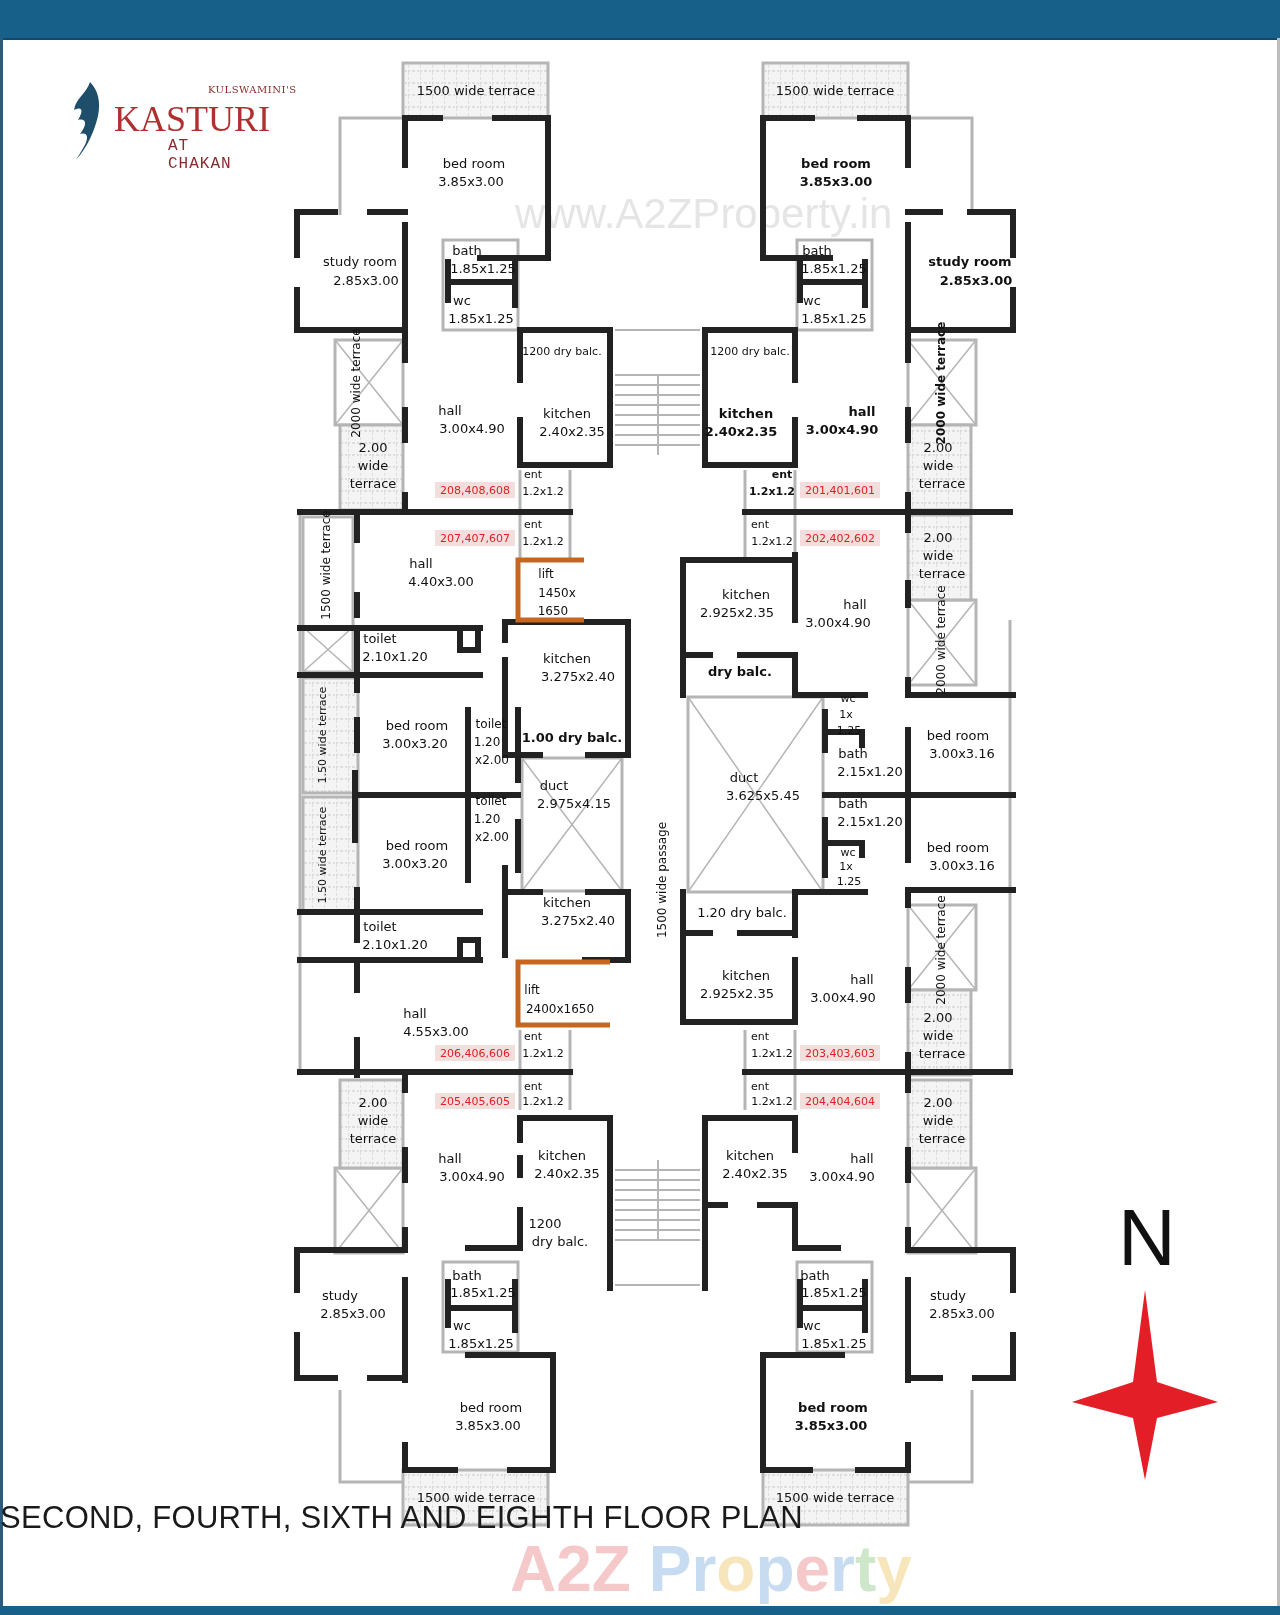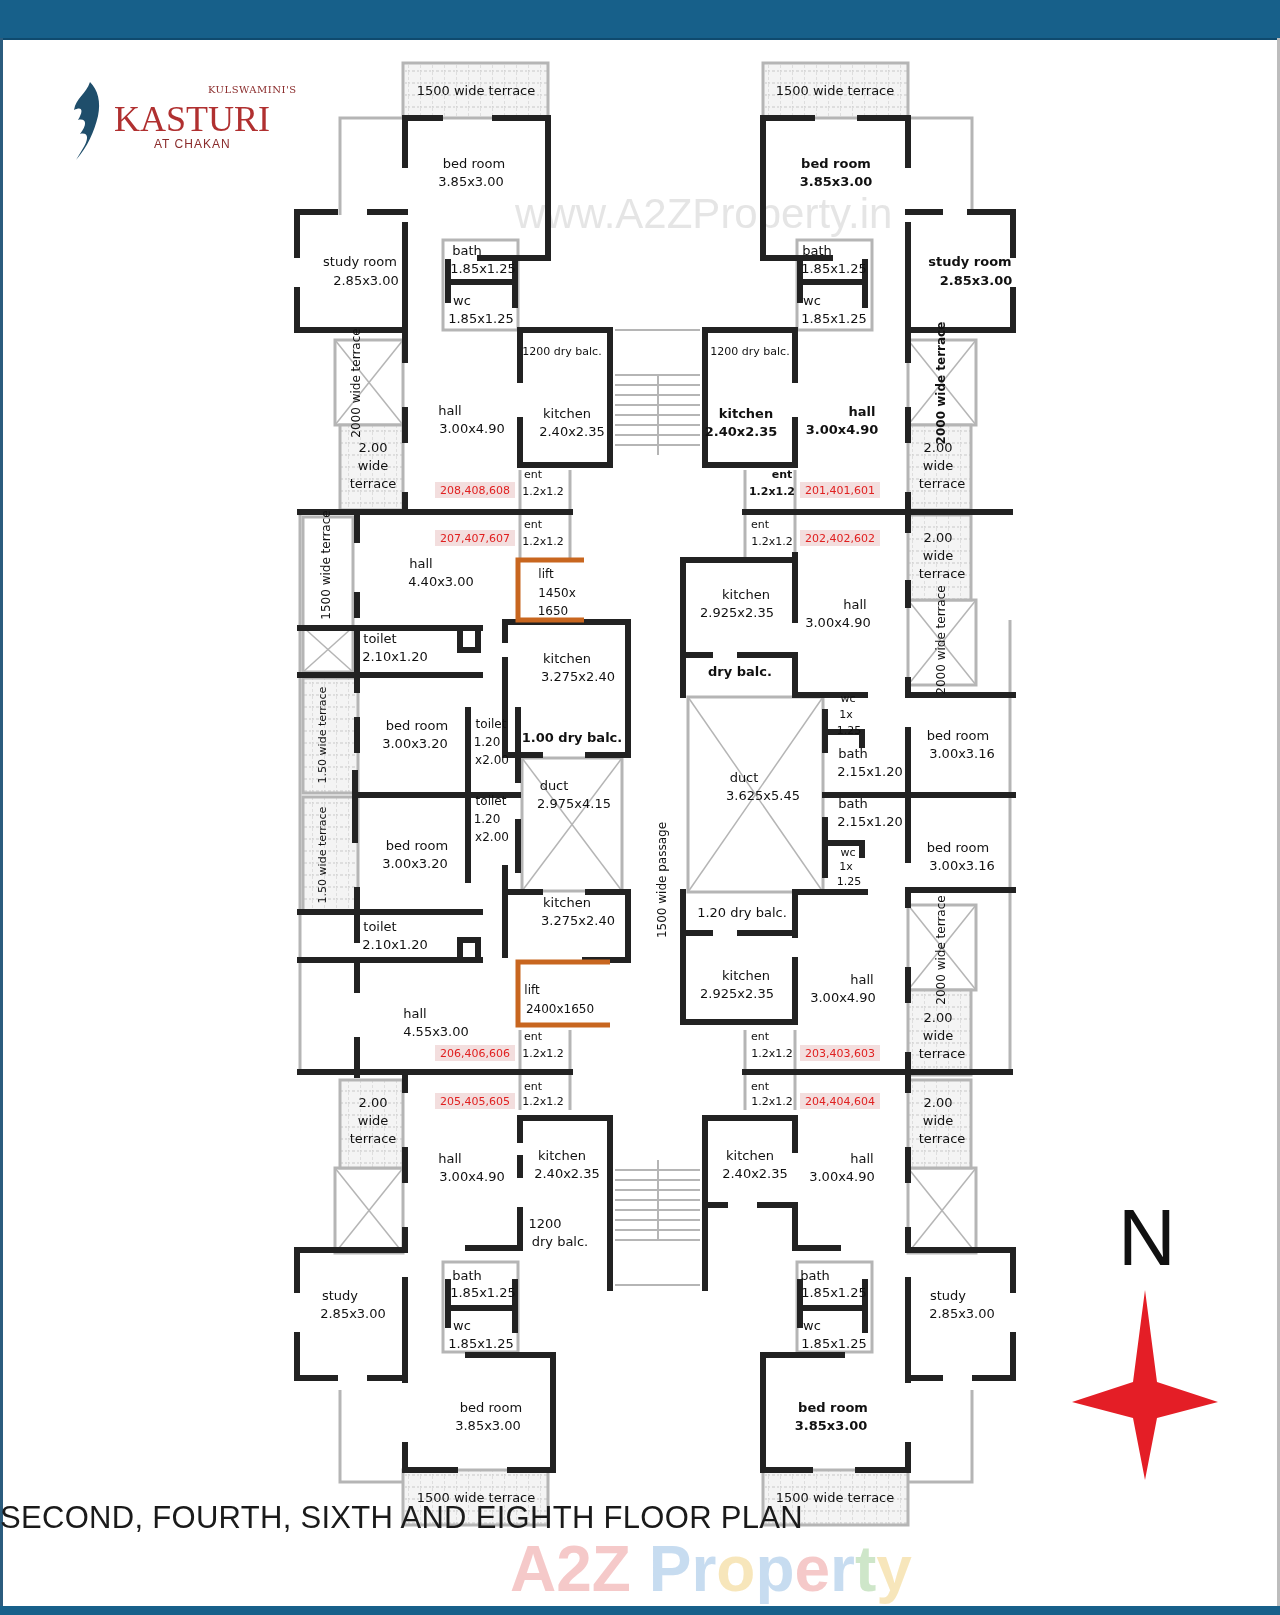--- a/index.html
+++ b/index.html
@@ -4,21 +4,21 @@
 <style>
   html,body{margin:0;padding:0;background:#fff;}
   body{width:1280px;height:1615px;position:relative;overflow:hidden;font-family:"DejaVu Sans",sans-serif;}
   .topbar{position:absolute;left:0;top:0;width:1280px;height:38px;background:#17608a;border-bottom:2px solid #0f4a6e;}
   .bottombar{position:absolute;left:0;top:1606px;width:1280px;height:9px;background:#17608a;}
   .frame-l{position:absolute;left:0;top:38px;width:3px;height:1570px;background:#2b5c7e;}
   .frame-r{position:absolute;right:0;top:38px;width:3px;height:1570px;background:#bdbdbd;}
   .logo{position:absolute;left:68px;top:80px;width:180px;height:90px;}
   .logo .pre{position:absolute;left:96px;top:4px;font-family:"DejaVu Serif",serif;font-size:10px;color:#8a2b2b;letter-spacing:0.5px;margin-left:44px;}
   .logo .main{position:absolute;left:34px;top:18px;font-family:"Liberation Serif",serif;font-size:36px;color:#b03030;letter-spacing:0px;margin-left:12px;}
-  .logo .sub{position:absolute;left:86px;top:57px;font-family:Liberation Sans, sans-serif;font-size:12px;color:#8a2b2b;letter-spacing:1px;}
+  .logo .sub{position:absolute;left:100px;top:57px;font-family:Liberation Mono, monospace;font-size:16px;color:#8a2b2b;letter-spacing:1px;}
   .logo svg{position:absolute;left:0;top:0;}
   .plan{position:absolute;left:0;top:0;}
   .caption{position:absolute;left:0;top:1500px;width:1280px;font-family:"Liberation Sans",sans-serif;font-size:31px;color:#1a1a1a;letter-spacing:0.3px;}
   .wm{position:absolute;font-family:"Liberation Sans",sans-serif;pointer-events:none;}
   .wm1{left:515px;top:190px;font-size:42px;color:rgba(180,180,180,0.35);}
   .wm2{left:510px;top:1532px;font-size:64px;font-weight:bold;text-align:center;}
   .wm2 span{opacity:0.3;}
   .north{position:absolute;left:1070px;top:1200px;width:200px;height:280px;}
   .north .n{position:absolute;left:48px;top:-8px;font-family:"Liberation Sans",sans-serif;font-size:80px;color:#111;}
   .north svg{position:absolute;left:0;top:90px;}

